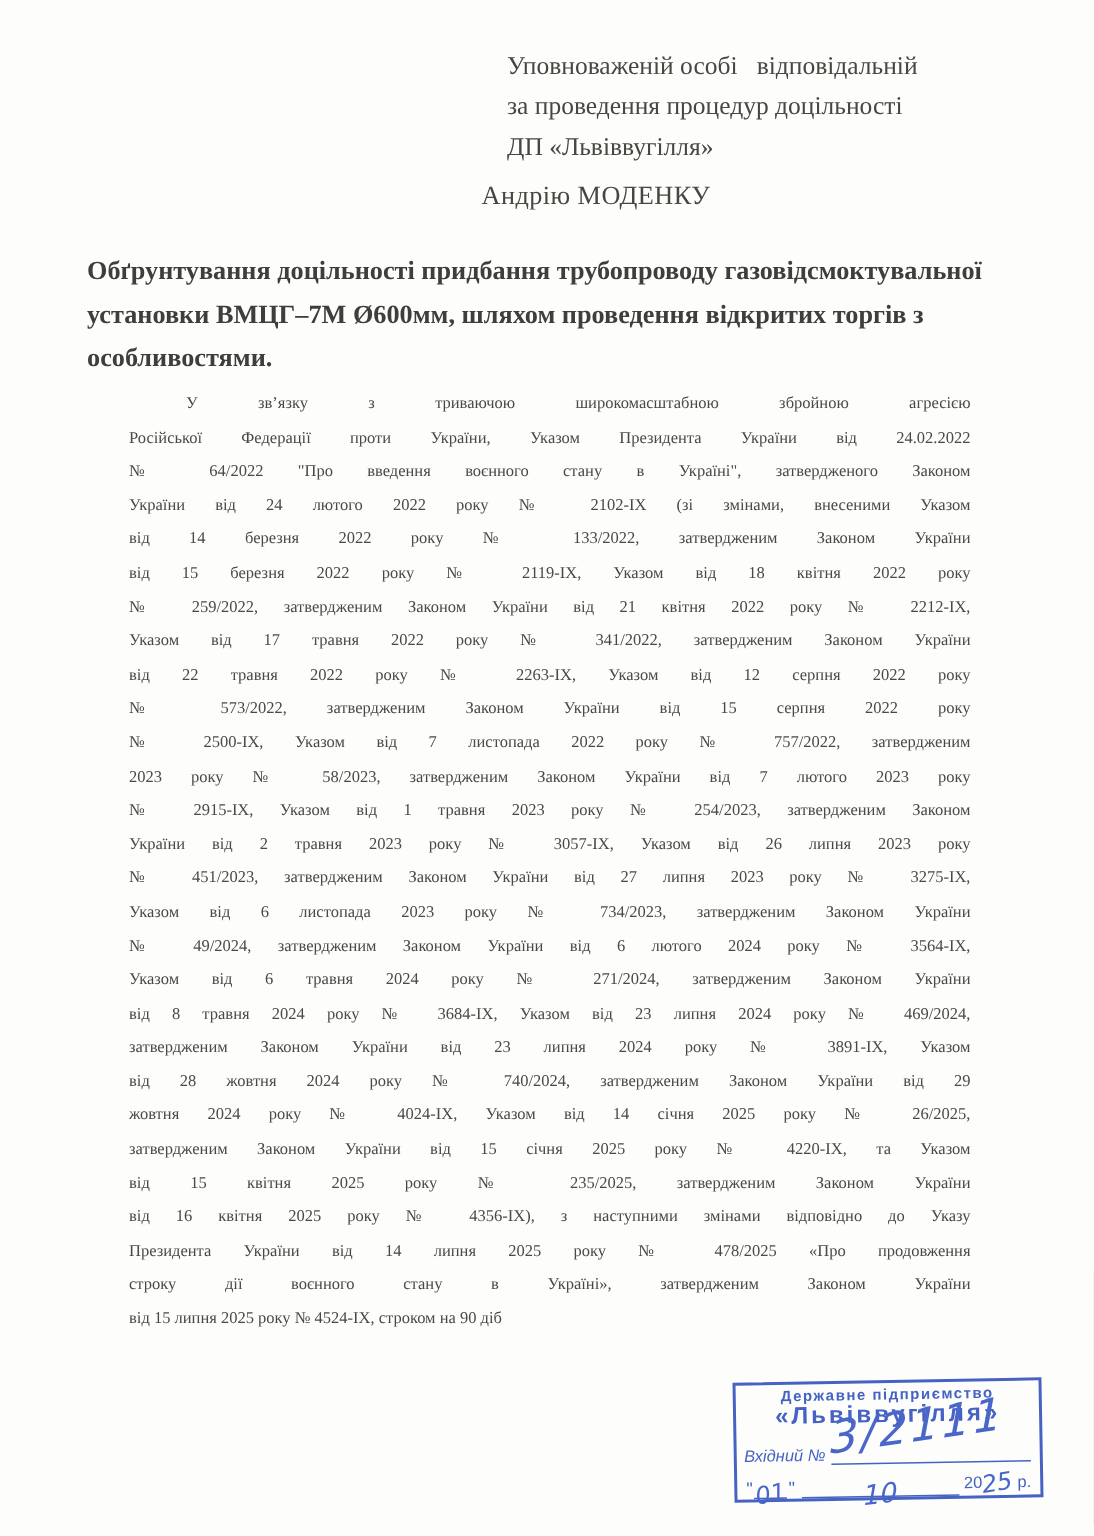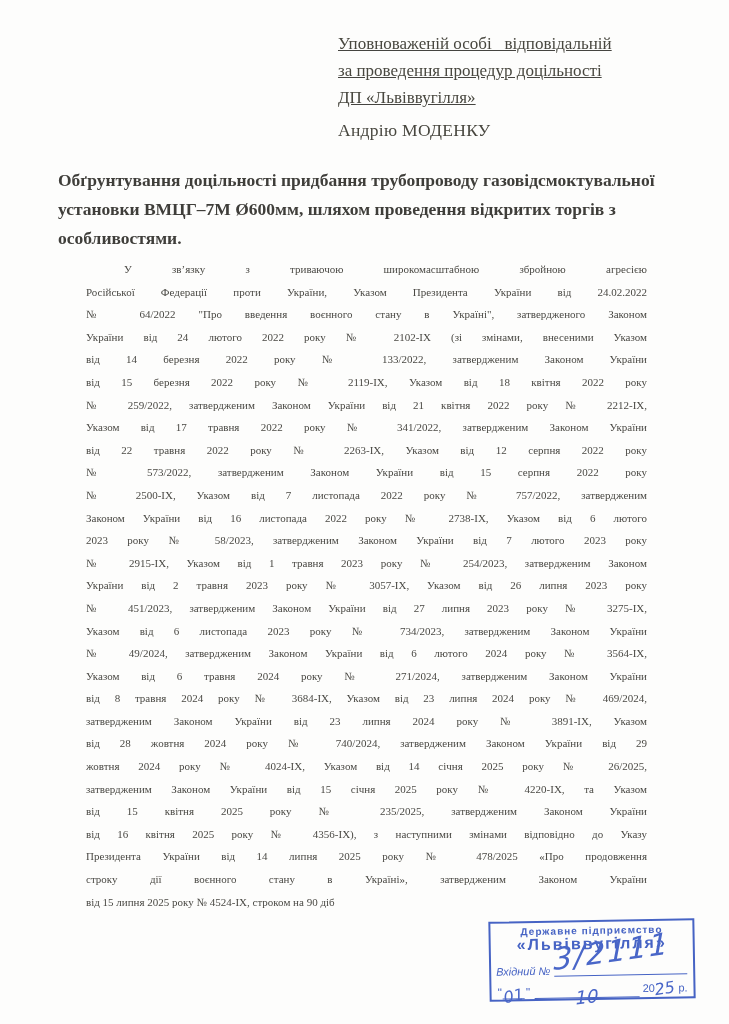--- a/index.html
+++ b/index.html
@@ -16,31 +16,30 @@
     overflow: hidden;
     font-family: "Liberation Serif", "DejaVu Serif", serif;
     color: #454440;
   }
   
   .recipient-block {
     position: absolute;
     left: 338px;
     top: 30px;
     width: 330px;
-    text-decoration: underline;
   }
   .recipient-line {
     font-size: 17px;
     line-height: 27px;
     white-space: pre-wrap;
     color: #48473f;
   }
   .recipient-name {
     position: absolute;
-    left: 338px;
+    left: 321px;
     top: 120px;
     font-size: 17.5px;
     color: #48473f;
     letter-spacing: 0.3px;
   }
   
   .doc-title {
     position: absolute;
     left: 58px;
     right: 44px;
@@ -209,21 +208,20 @@
       <div class="line">Російської Федерації проти України, Указом Президента України від 24.02.2022</div>
       <div class="line">№ 64/2022 "Про введення воєнного стану в Україні", затвердженого Законом</div>
       <div class="line">України від 24 лютого 2022 року № 2102-ІХ (зі змінами, внесеними Указом</div>
       <div class="line">від 14 березня 2022 року № 133/2022, затвердженим Законом України</div>
       <div class="line">від 15 березня 2022 року № 2119-ІХ, Указом від 18 квітня 2022 року</div>
       <div class="line">№ 259/2022, затвердженим Законом України від 21 квітня 2022 року № 2212-ІХ,</div>
       <div class="line">Указом від 17 травня 2022 року № 341/2022, затвердженим Законом України</div>
       <div class="line">від 22 травня 2022 року № 2263-ІХ, Указом від 12 серпня 2022 року</div>
       <div class="line">№ 573/2022, затвердженим Законом України від 15 серпня 2022 року</div>
       <div class="line">№ 2500-ІХ, Указом від 7 листопада 2022 року № 757/2022, затвердженим</div>
-      <div class="line">Законом України від 16 листопада 2022 року № 2738-ІХ, Указом від 6 лютого</div>
       <div class="line">2023 року № 58/2023, затвердженим Законом України від 7 лютого 2023 року</div>
       <div class="line">№ 2915-ІХ, Указом від 1 травня 2023 року № 254/2023, затвердженим Законом</div>
       <div class="line">України від 2 травня 2023 року № 3057-ІХ, Указом від 26 липня 2023 року</div>
       <div class="line">№ 451/2023, затвердженим Законом України від 27 липня 2023 року № 3275-ІХ,</div>
       <div class="line">Указом від 6 листопада 2023 року № 734/2023, затвердженим Законом України</div>
       <div class="line">№ 49/2024, затвердженим Законом України від 6 лютого 2024 року № 3564-ІХ,</div>
       <div class="line">Указом від 6 травня 2024 року № 271/2024, затвердженим Законом України</div>
       <div class="line">від 8 травня 2024 року № 3684-ІХ, Указом від 23 липня 2024 року № 469/2024,</div>
       <div class="line">затвердженим Законом України від 23 липня 2024 року № 3891-ІХ, Указом</div>
       <div class="line">від 28 жовтня 2024 року № 740/2024, затвердженим Законом України від 29</div>

